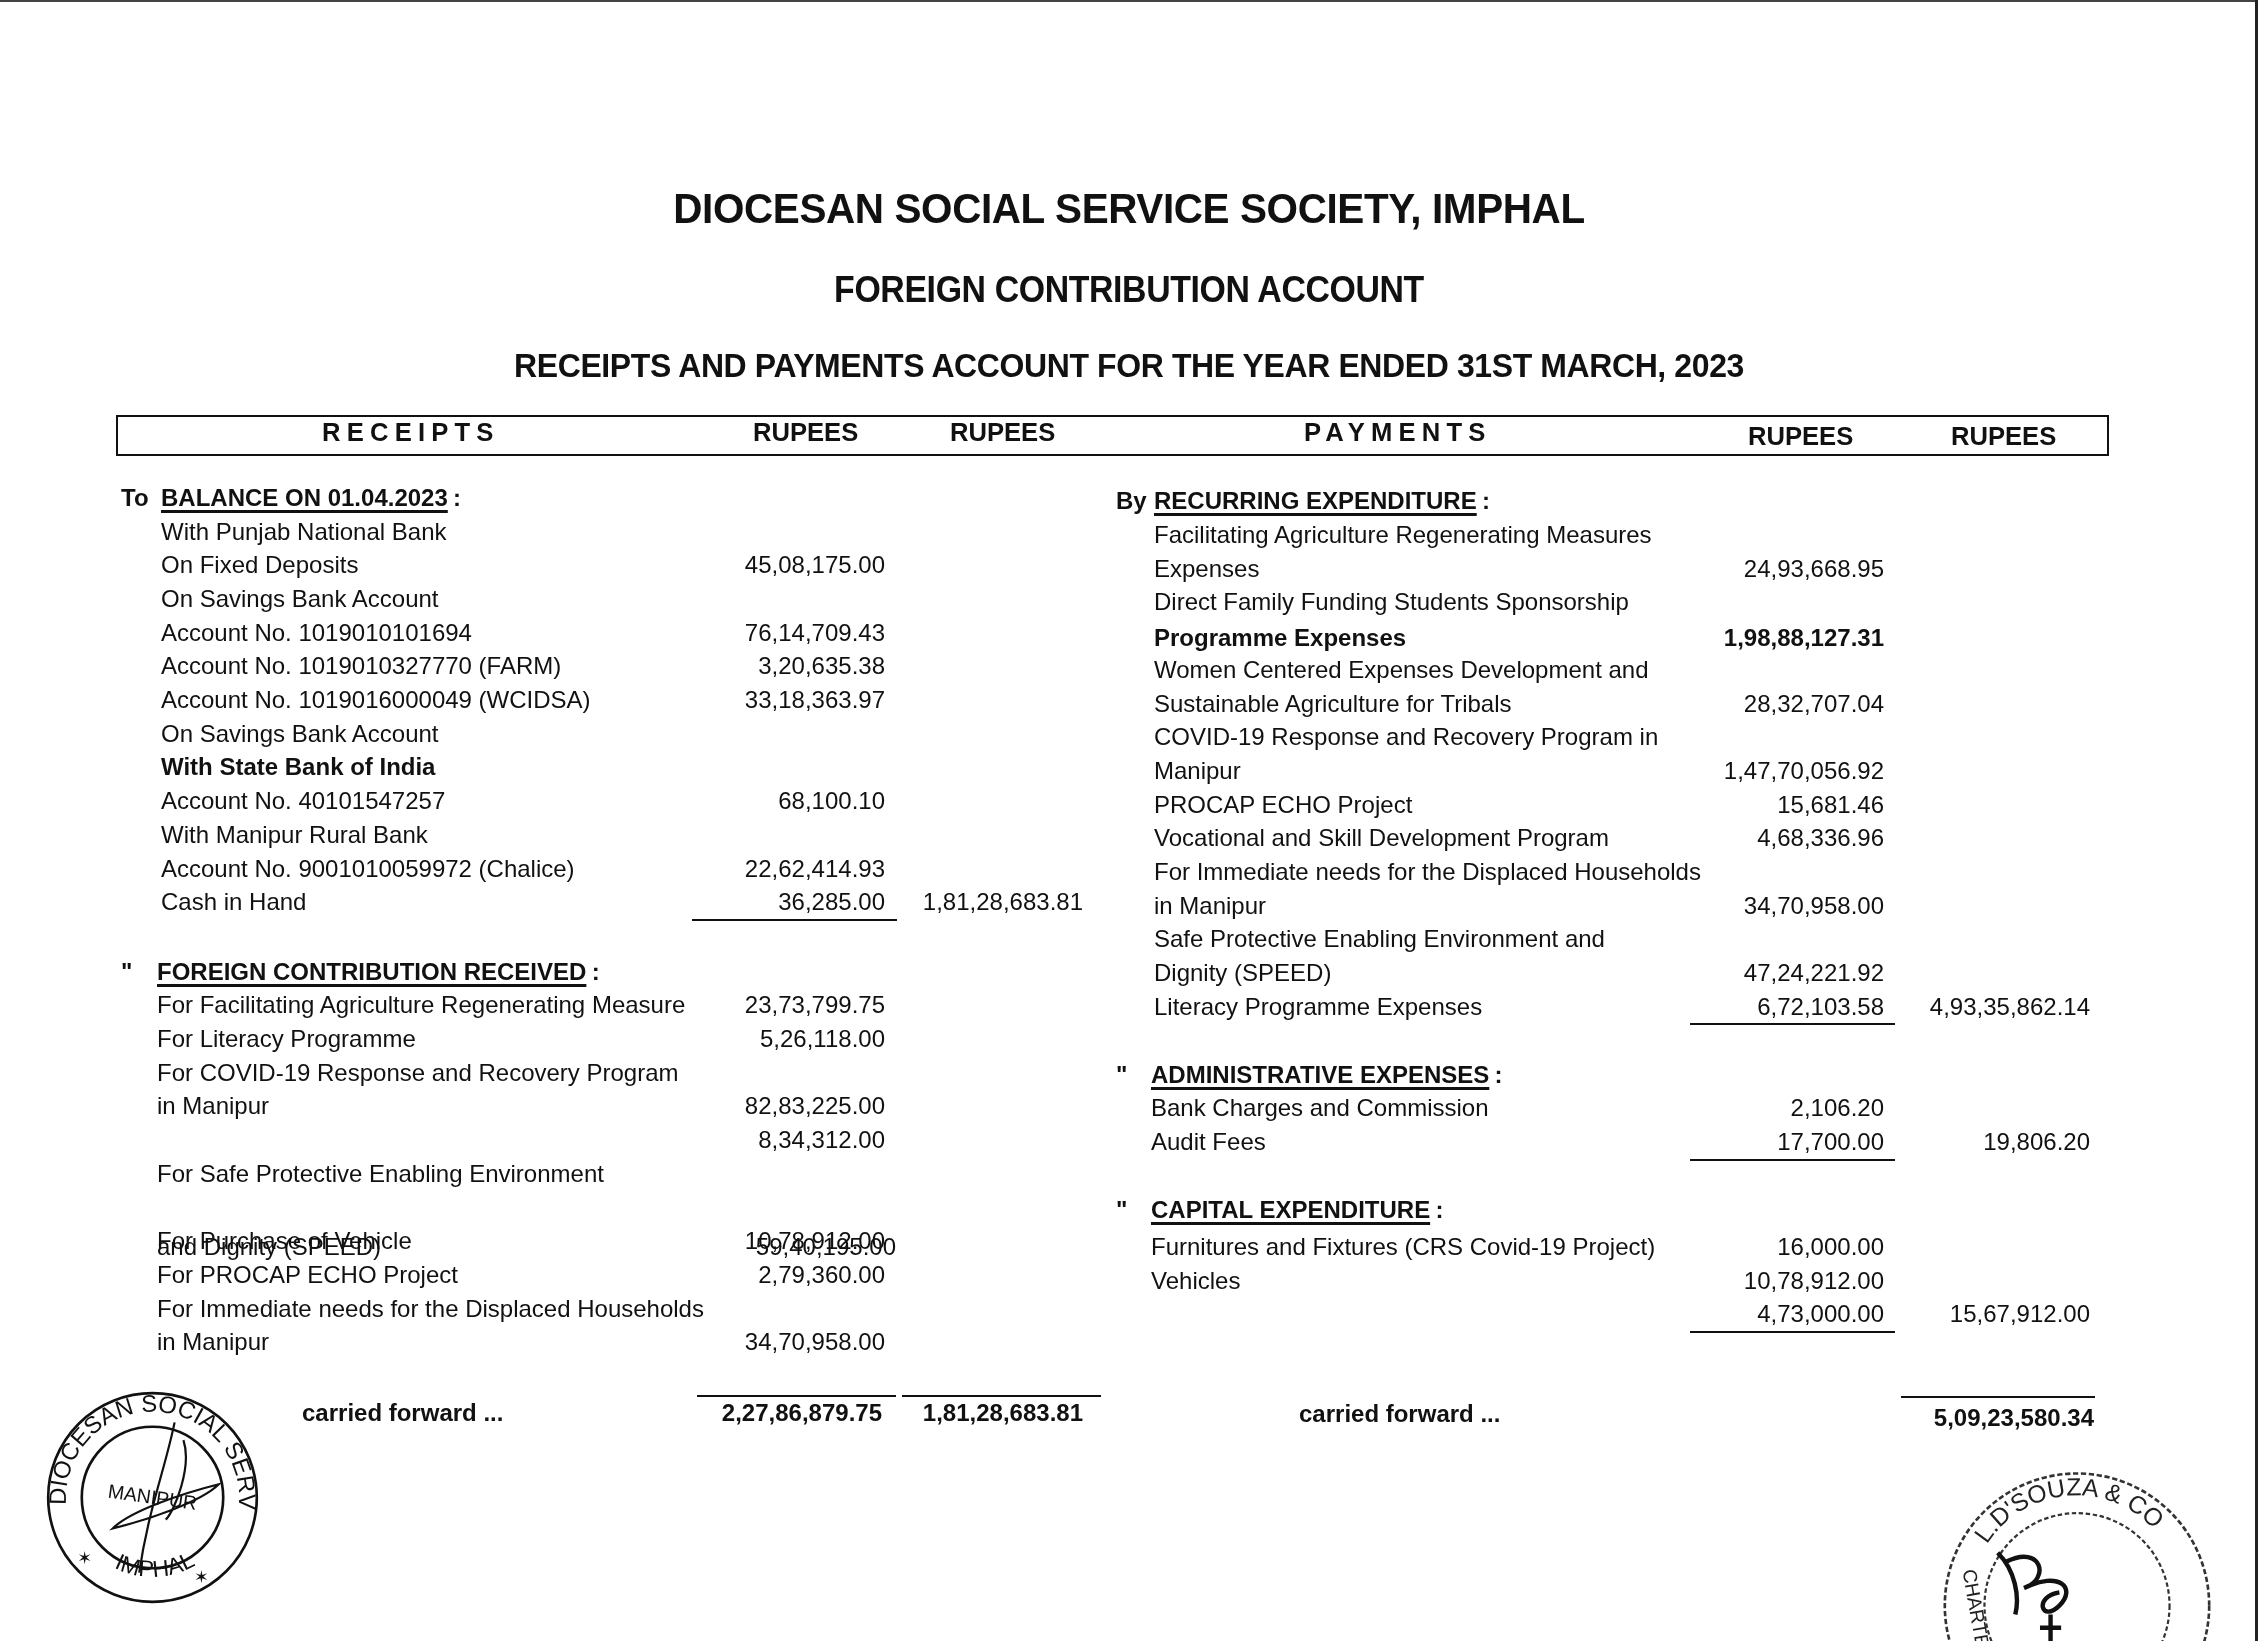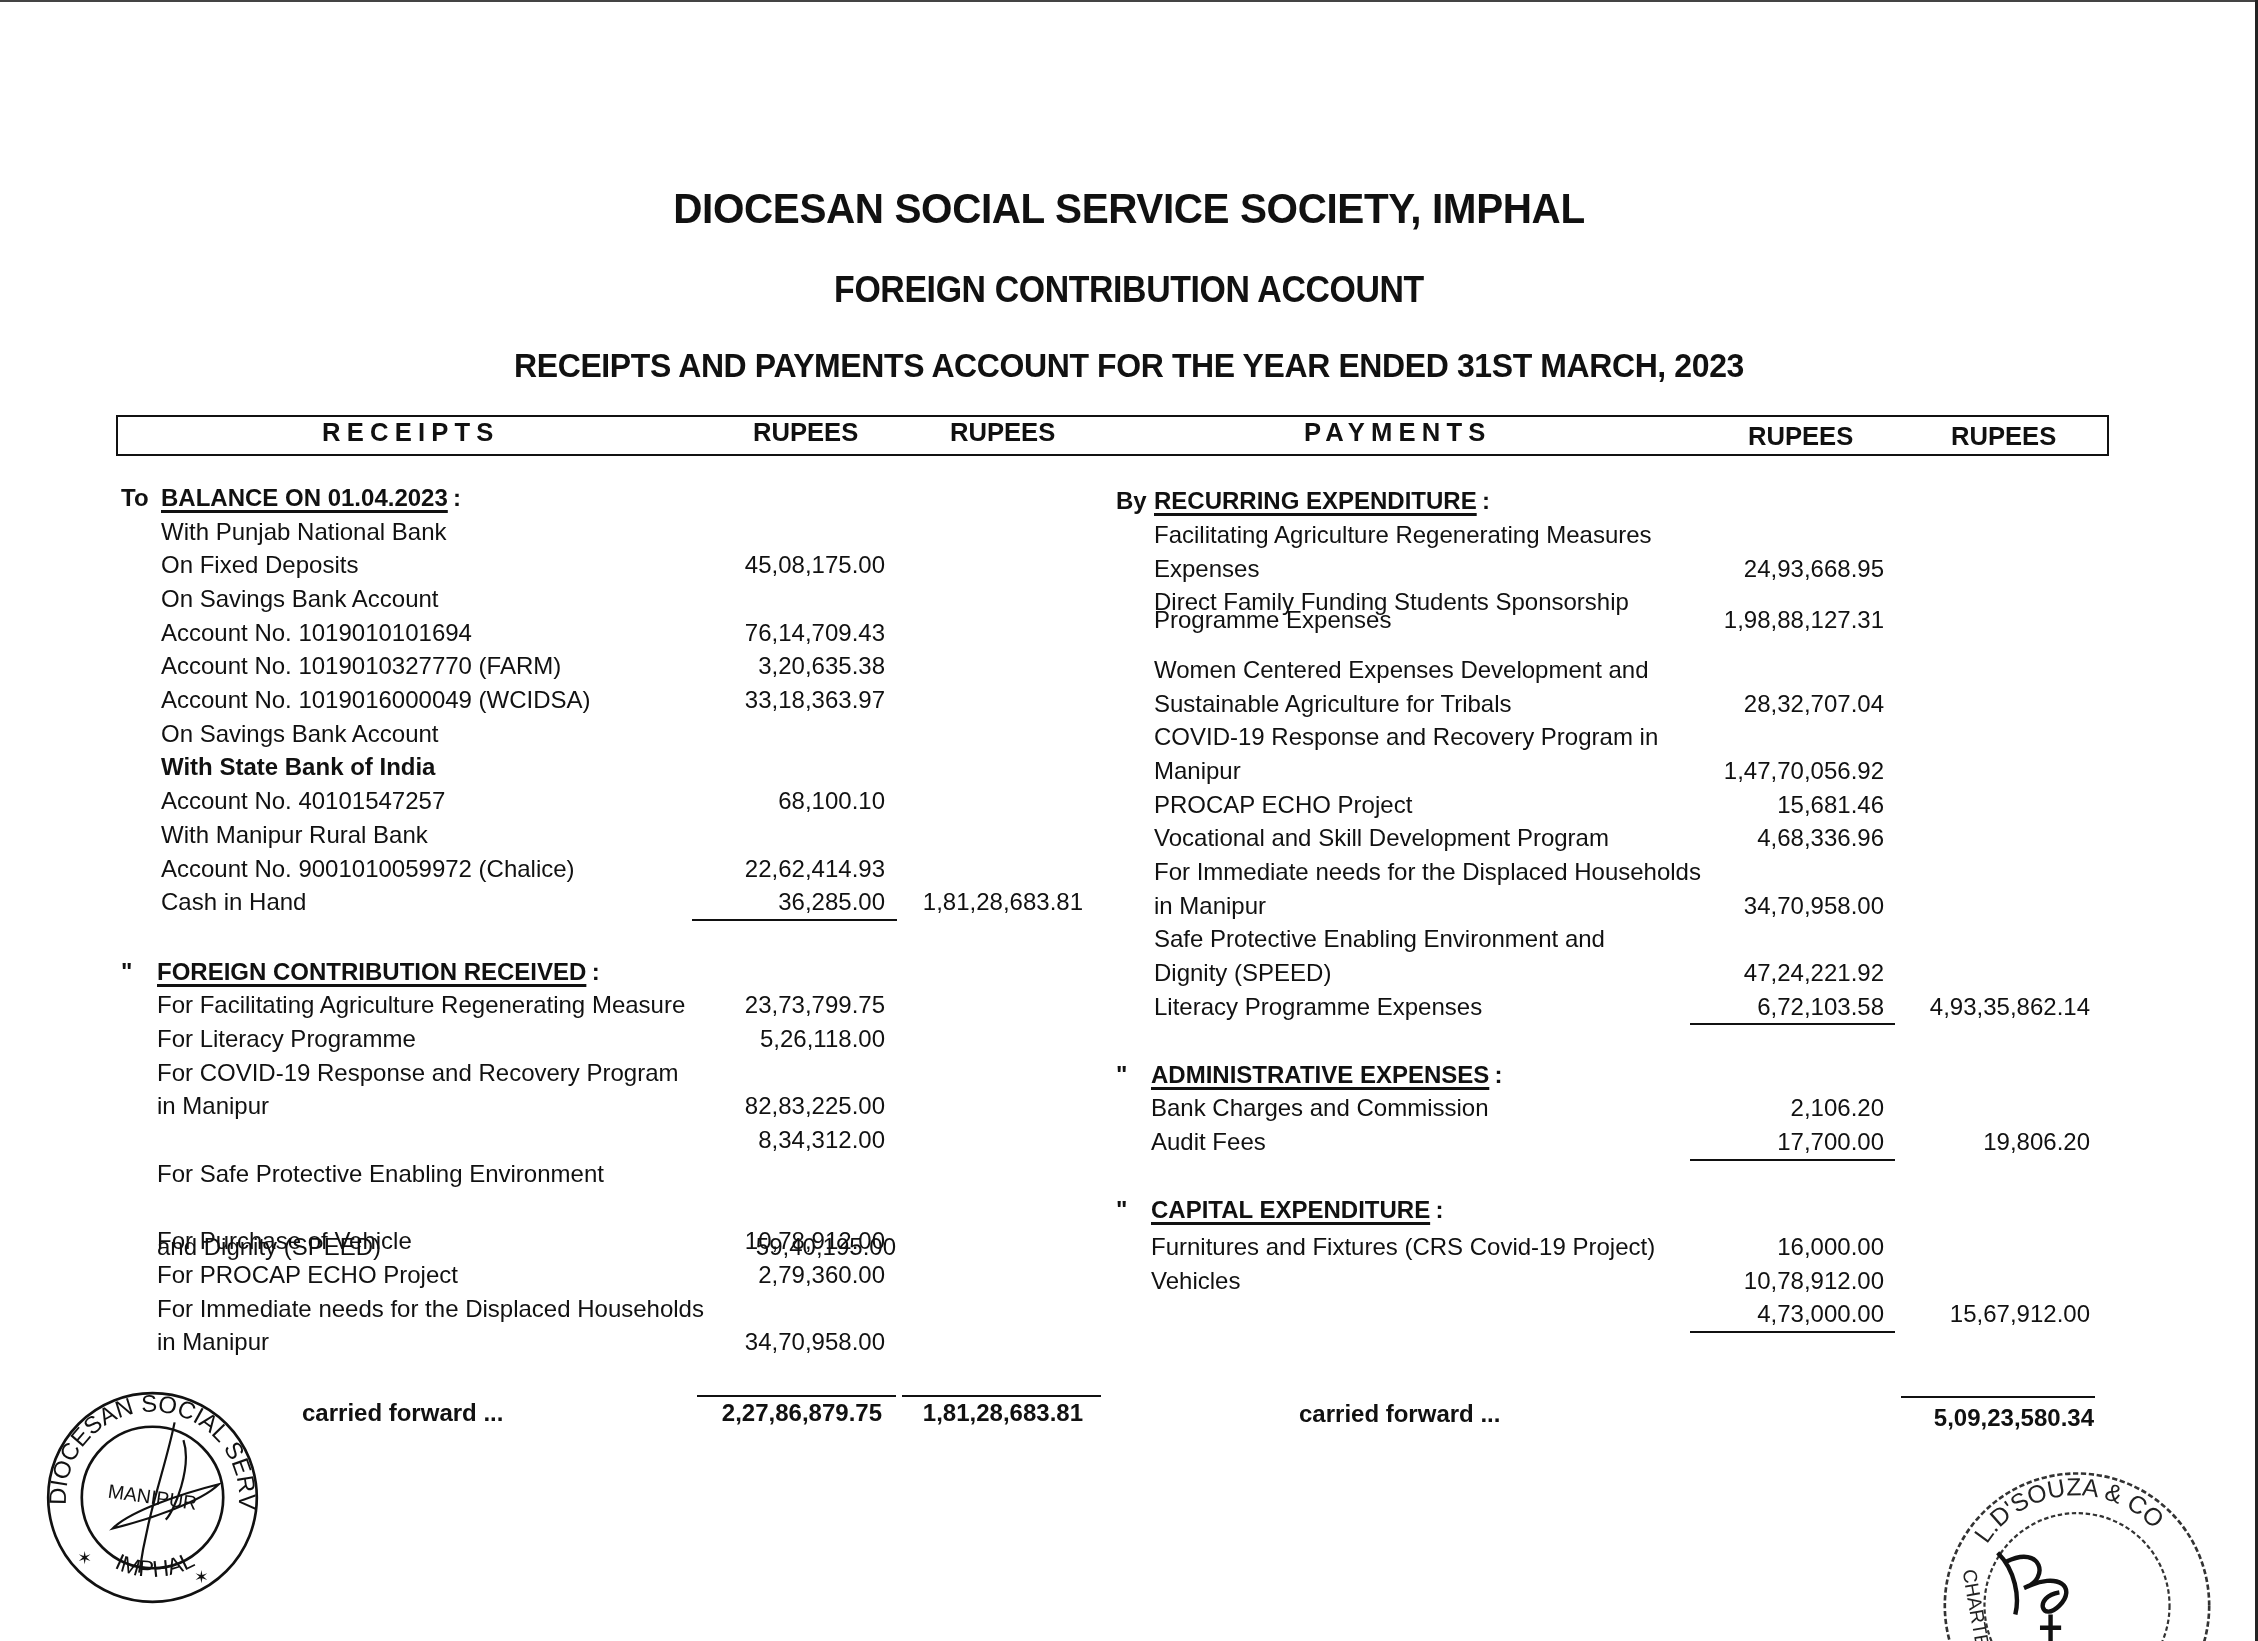--- a/index.html
+++ b/index.html
@@ -160,21 +160,21 @@
     <div class="row" style="left:0;top:518px;width:2258px;">
       <span class="lbl" style="left:1154px;">Facilitating Agriculture Regenerating Measures</span>
     </div>
     <div class="row" style="left:0;top:552px;width:2258px;">
       <span class="lbl" style="left:1154px;">Expenses</span>
       <span class="amt" style="right:374px;">24,93,668.95</span>
     </div>
     <div class="row" style="left:0;top:585px;width:2258px;">
       <span class="lbl" style="left:1154px;">Direct Family Funding Students Sponsorship</span>
     </div>
-    <div class="row" style="left:0;top:603px;width:2258px;">
+    <div class="row" style="left:0;top:621px;width:2258px;font-weight:bold;">
       <span class="lbl" style="left:1154px;">Programme Expenses</span>
       <span class="amt" style="right:374px;">1,98,88,127.31</span>
     </div>
     <div class="row" style="left:0;top:653px;width:2258px;">
       <span class="lbl" style="left:1154px;">Women Centered Expenses Development and</span>
     </div>
     <div class="row" style="left:0;top:687px;width:2258px;">
       <span class="lbl" style="left:1154px;">Sustainable Agriculture for Tribals</span>
       <span class="amt" style="right:374px;">28,32,707.04</span>
     </div>

